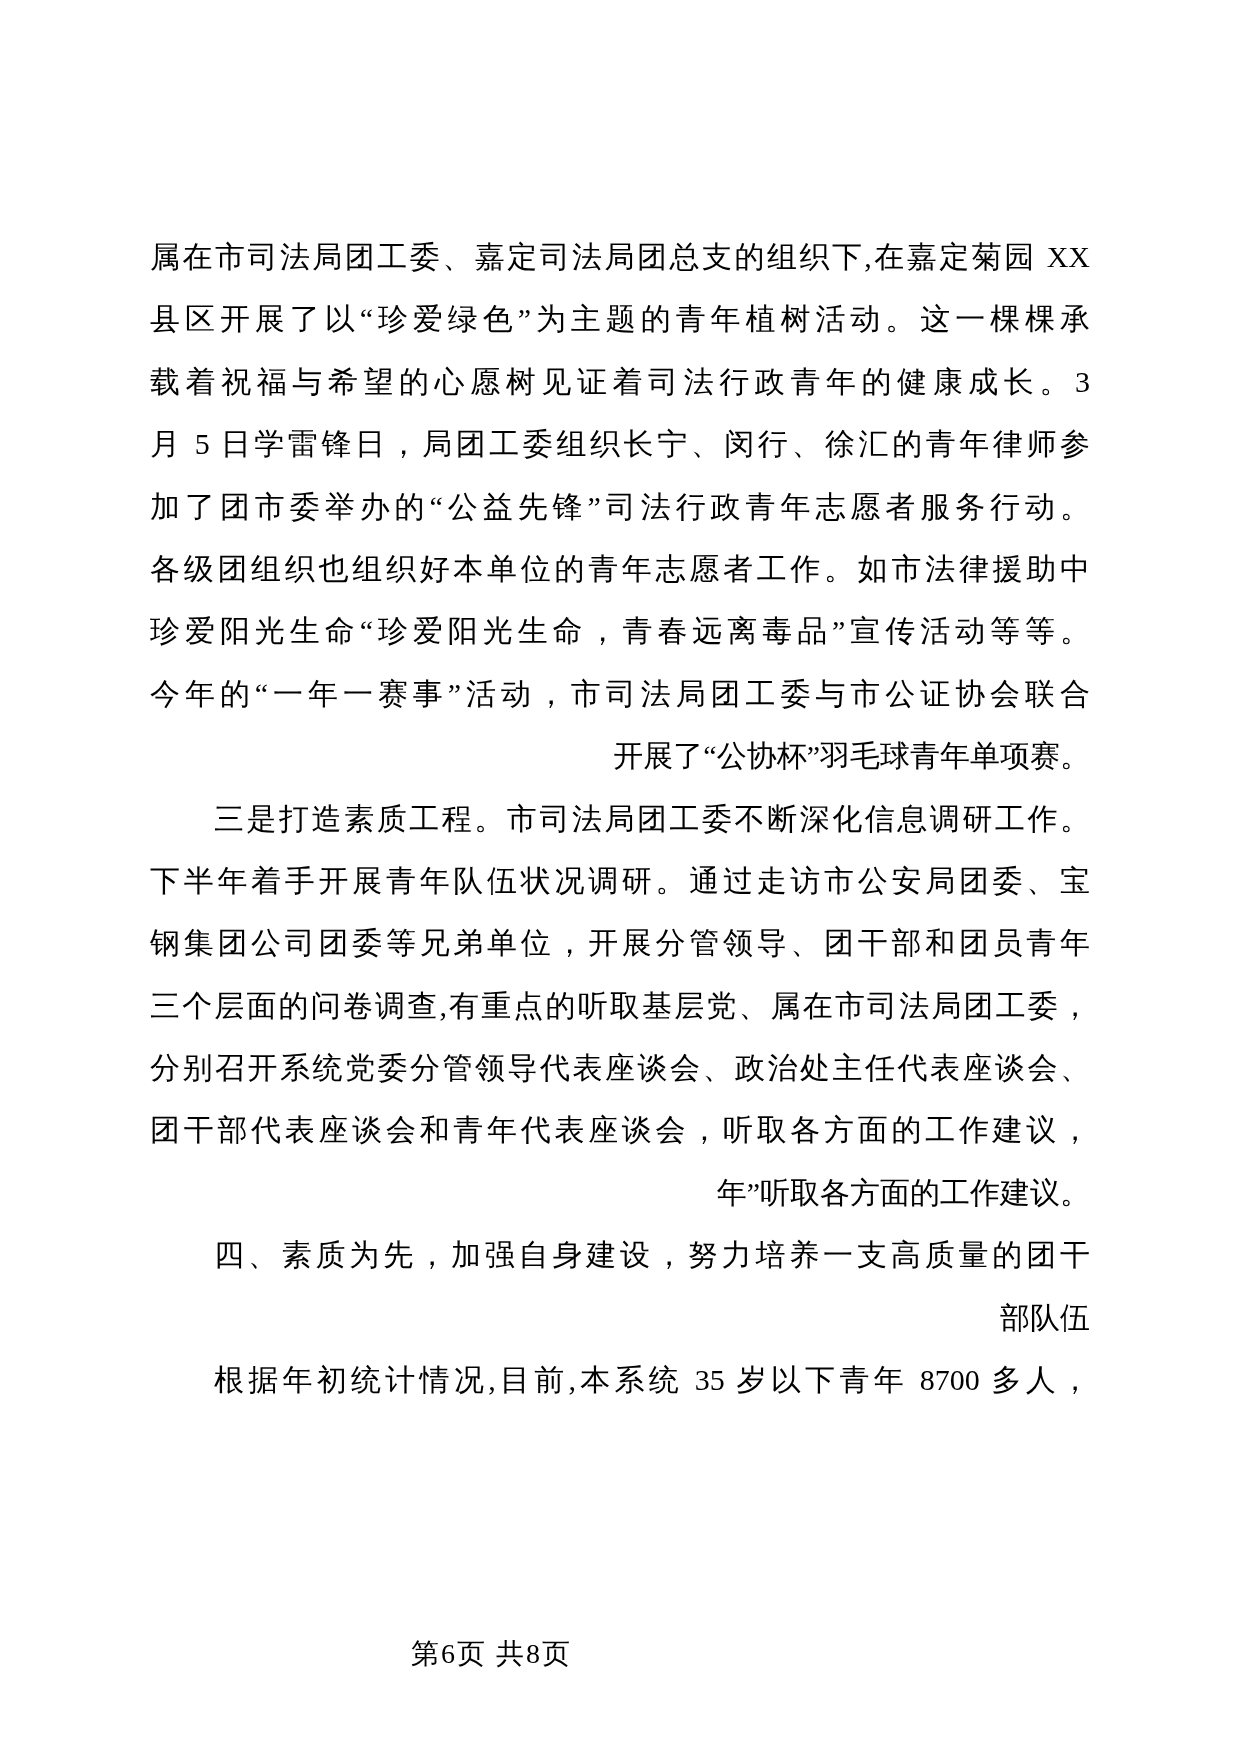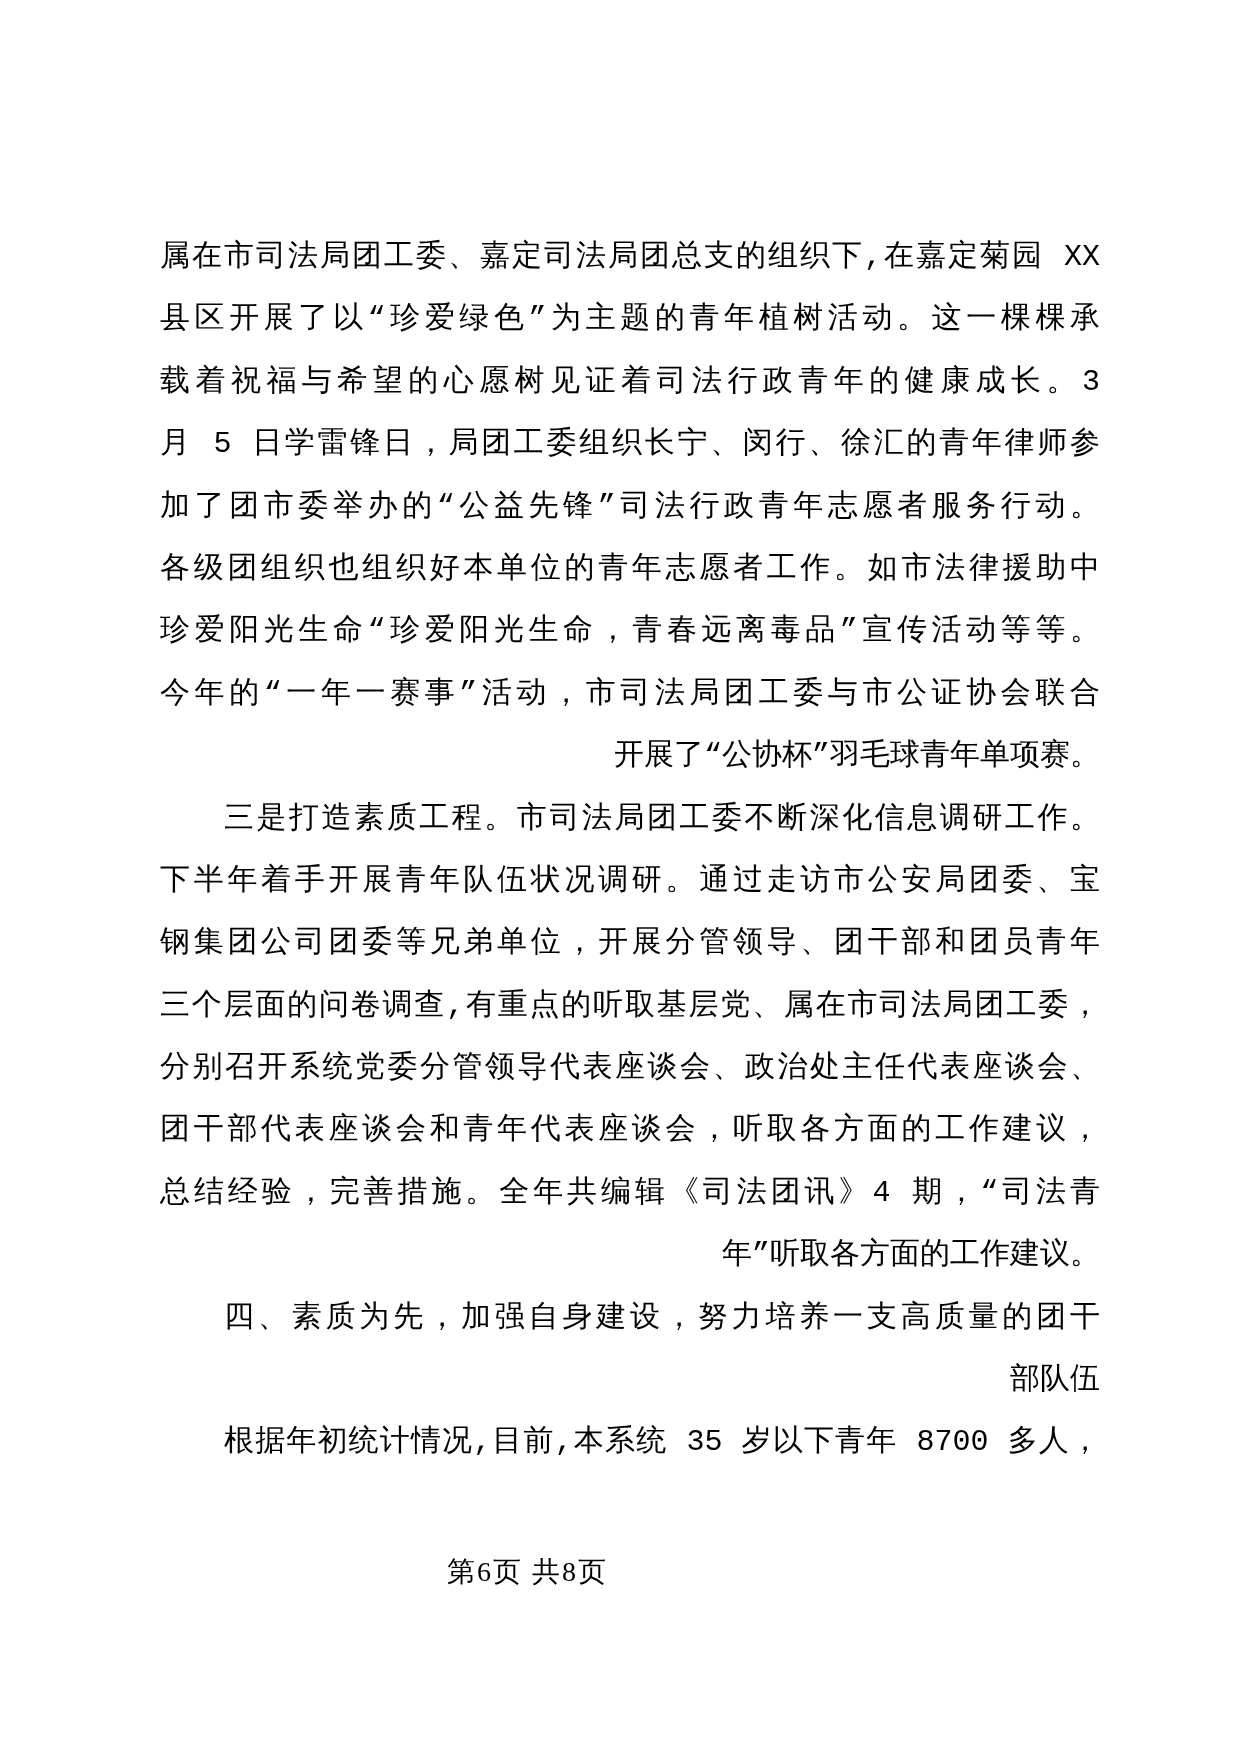--- a/index.html
+++ b/index.html
@@ -15,24 +15,23 @@
     color: #000000;
     overflow: hidden;
   }
   .page {
     position: absolute;
     inset: 0;
     background: #ffffff;
   }
   .text-body {
     position: absolute;
-    left: 160px;
+    left: 150px;
     top: 226px;
     width: 940px;
-    font-family: Liberation Mono, monospace;
   }
   .line {
     font-size: 30px;
     height: 62.4px;
     line-height: 62.4px;
     text-align: justify;
     text-align-last: justify;
     text-justify: inter-character;
     overflow: hidden;
     font-weight: 400;
@@ -40,27 +39,26 @@
   .line.end {
     text-align: right;
     text-align-last: auto;
   }
   .line.indent {
     text-indent: 64px;
   }
   .page-footer {
     position: absolute;
     left: 0;
-    top: 1552px;
+    top: 1634px;
     width: 983px;
     text-align: center;
     font-size: 28px;
     line-height: 40px;
     letter-spacing: 2px;
-    margin-left: 36px;
   }
 </style>
 </head>
 <body>
 
 <div class="page">
   <div class="text-body">
       <div class="line">属在市司法局团工委、嘉定司法局团总支的组织下,在嘉定菊园 XX</div>
       <div class="line">县区开展了以“珍爱绿色”为主题的青年植树活动。这一棵棵承</div>
       <div class="line">载着祝福与希望的心愿树见证着司法行政青年的健康成长。3</div>
@@ -69,20 +67,19 @@
       <div class="line">各级团组织也组织好本单位的青年志愿者工作。如市法律援助中</div>
       <div class="line">珍爱阳光生命“珍爱阳光生命，青春远离毒品”宣传活动等等。</div>
       <div class="line">今年的“一年一赛事”活动，市司法局团工委与市公证协会联合</div>
       <div class="line end">开展了“公协杯”羽毛球青年单项赛。</div>
       <div class="line indent">三是打造素质工程。市司法局团工委不断深化信息调研工作。</div>
       <div class="line">下半年着手开展青年队伍状况调研。通过走访市公安局团委、宝</div>
       <div class="line">钢集团公司团委等兄弟单位，开展分管领导、团干部和团员青年</div>
       <div class="line">三个层面的问卷调查,有重点的听取基层党、属在市司法局团工委，</div>
       <div class="line">分别召开系统党委分管领导代表座谈会、政治处主任代表座谈会、</div>
       <div class="line">团干部代表座谈会和青年代表座谈会，听取各方面的工作建议，</div>
-      <div class="line">总结经验，完善措施。全年共编辑《司法团讯》4 期，“司法青</div>
       <div class="line end">年”听取各方面的工作建议。</div>
       <div class="line indent">四、素质为先，加强自身建设，努力培养一支高质量的团干</div>
       <div class="line end">部队伍</div>
       <div class="line indent">根据年初统计情况,目前,本系统 35 岁以下青年 8700 多人，</div>
     </div>
   <div class="page-footer">第6页 共8页</div>
 </div>
 
 </body></html>

